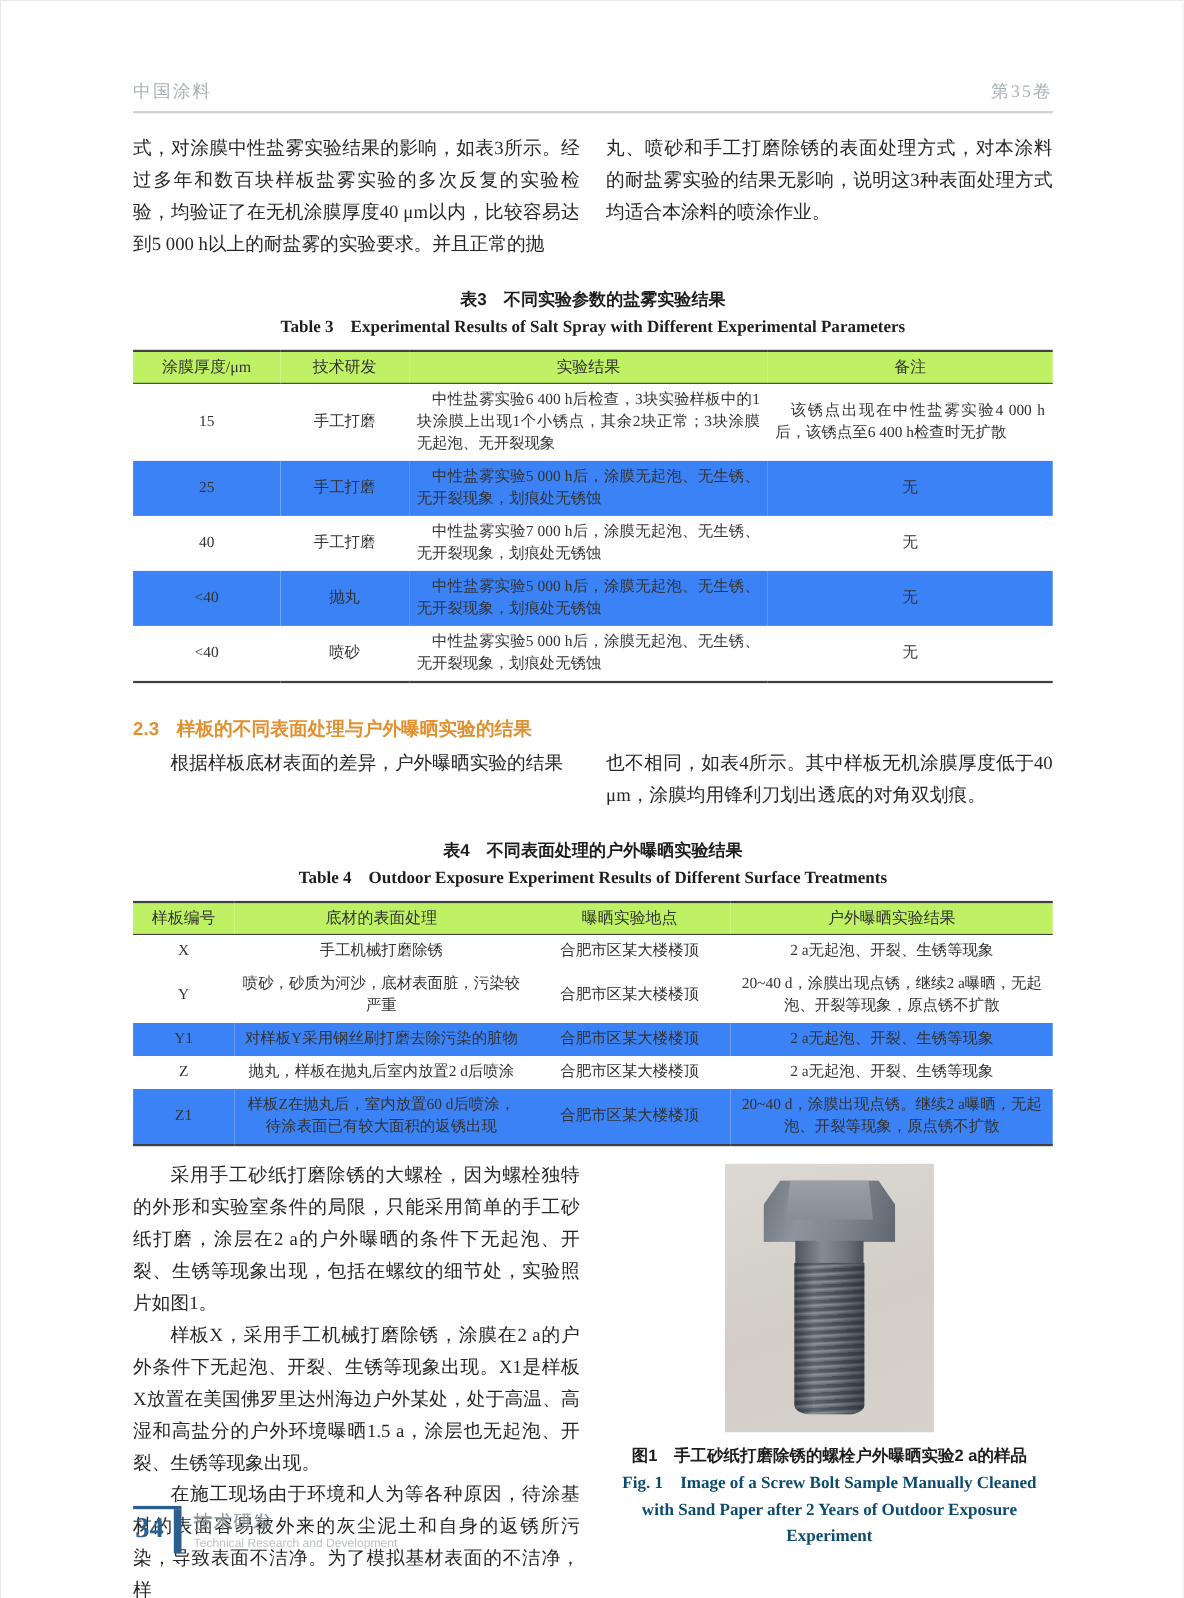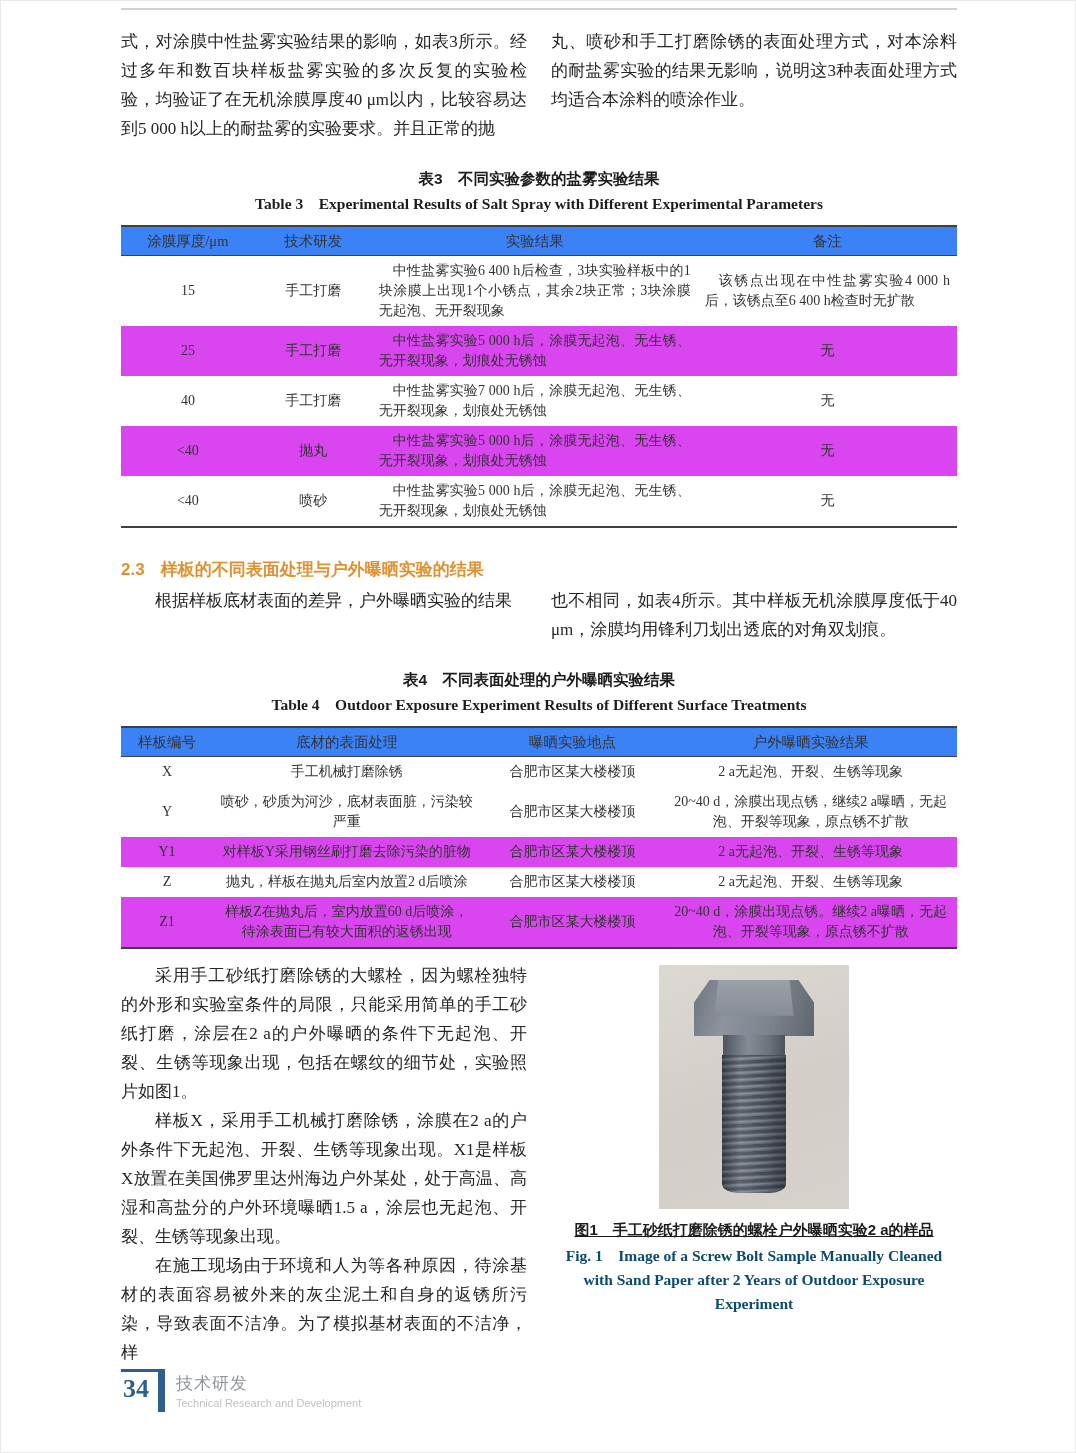--- a/index.html
+++ b/index.html
@@ -45,25 +45,25 @@
     font-family: "Liberation Serif", "DejaVu Serif", serif; color:#1d1d1d;
   }
 
   
   table.dt {
     margin-top: 10px; width: 100%; border-collapse: collapse; table-layout: fixed;
     border-top: 2px solid #404040; border-bottom: 2px solid #404040;
     font-size: 14px; color: #333;
   }
   table.dt th {
-    background: #3b82f6; font-weight: normal; font-size: 14.5px;
+    background: #bef264; font-weight: normal; font-size: 14.5px;
     padding: 5px 2px; line-height: 18px; border-bottom: 1.5px solid #404040;
   }
   table.dt td { padding: 5px 7px; line-height: 20px; vertical-align: middle; text-align: center; box-sizing: border-box; }
-  table.dt tr.alt { background: #d946ef; }
+  table.dt tr.alt { background: #3b82f6; }
   table.dt td.just { text-align: justify; text-indent: 1em; }
 
   
   .sec-head {
     margin-top: 30px; color: #e2902f; font-weight: bold; font-size: 17px;
     font-family: "Liberation Sans", "DejaVu Sans", sans-serif;
   }
   .sec-head .sec-no { margin-right: 16px; }
   .sec-body { margin-top: 5px; }
 
@@ -92,21 +92,21 @@
   .bolt-shaft {
     position: absolute; left: 50%; transform: translateX(-50%);
     top: 90px; width: 64px; height: 138px;
     border-radius: 0 0 16px 16px / 0 0 9px 9px;
     background:
       linear-gradient(90deg, rgba(22,27,34,.45) 0%, rgba(255,255,255,.10) 28%, rgba(255,255,255,0) 55%, rgba(22,27,34,.5) 100%),
       repeating-linear-gradient(177deg, #49515b 0px, #49515b 2.5px, #828a93 4.5px, #59616b 7px);
   }
   .cap-zh {
     margin-top: 12px; text-align: center; font-weight: bold; font-size: 15px;
-    font-family: "Liberation Sans", "DejaVu Sans", sans-serif; color:#1d1d1d;text-decoration:underline;
+    font-family: "Liberation Sans", "DejaVu Sans", sans-serif; color:#1d1d1d;
   }
   .cap-en {
     margin: 4px auto 0; width: 392px; text-align: center; font-weight: bold;
     font-size: 15.5px; line-height: 24px;
     font-family: "Liberation Serif", "DejaVu Serif", serif; color:#0c4a6e;
   }
 
   
   .footer { position: absolute; top: 1368px; left: 120px; display: flex; align-items: flex-start; }
   .pn-wrap { border-top: 3px solid #2d5f8e; display: flex; align-items: flex-start; }
@@ -122,20 +122,24 @@
   }
   .foot-en { margin-top: 2px; font-size: 11px; color: #bcc2c6;
     font-family: "Liberation Sans", "DejaVu Sans", sans-serif; }
 </style>
 </head>
 <body>
 
 <div class="page">
   <div class="content">
 
+    <div class="run-head">
+      <span>中国涂料</span>
+      <span>第35卷</span>
+    </div>
     <div class="run-rule"></div>
 
     <div class="twocol intro">
       <p class="para col">式，对涂膜中性盐雾实验结果的影响，如表3所示。经过多年和数百块样板盐雾实验的多次反复的实验检验，均验证了在无机涂膜厚度40 μm以内，比较容易达到5 000 h以上的耐盐雾的实验要求。并且正常的抛</p>
       <p class="para col">丸、喷砂和手工打磨除锈的表面处理方式，对本涂料的耐盐雾实验的结果无影响，说明这3种表面处理方式均适合本涂料的喷涂作业。</p>
     </div>
 
     <div class="tbl-title-zh">表3　不同实验参数的盐雾实验结果</div>
     <div class="tbl-title-en">Table 3　Experimental Results of Salt Spray with Different Experimental Parameters</div>
     <table class="dt">

